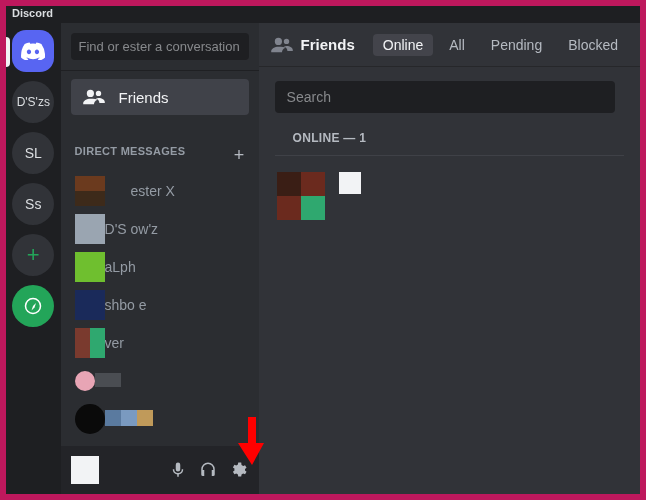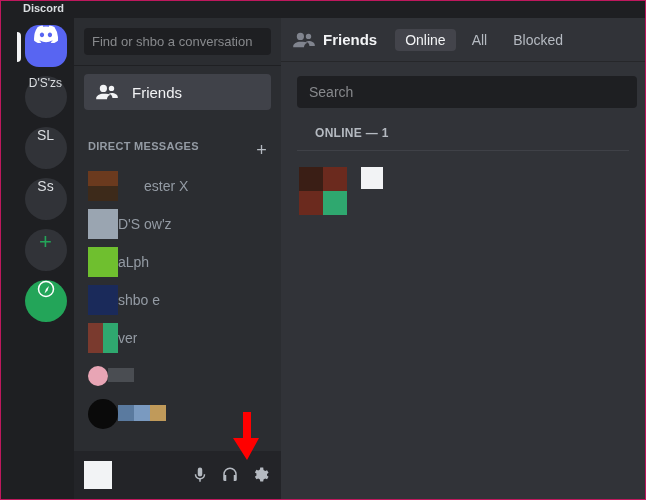--- a/index.html
+++ b/index.html
@@ -1,22 +1,22 @@
 <!DOCTYPE html>
 <html><head>
 <meta charset="utf-8">
 <style>
 * { margin: 0; padding: 0; box-sizing: border-box; font-family: "gg sans", "Helvetica Neue", Helvetica, Arial, sans-serif; }
 body { background: #000; width: 646px; height: 500px; overflow: hidden; }
-.frame { border: 1px solid #be185d; width: 646px; height: 500px; background: #1e1f22; position: relative; padding-left: 16px; }
+.frame { border: 6px solid #be185d; width: 646px; height: 500px; background: #1e1f22; position: relative; }
 .titlebar { height: 17px; background: #1e1f22; color: #dbdee1; font-size: 11px; padding: 1px 6px; font-weight: 600; }
 .app { display: flex; height: calc(100% - 17px); }
 .servers { width: 57px; background: #1e1f22; display: flex; flex-direction: column; align-items: center; padding-top: 7px; gap: 9px; position: relative; }
 .pill { position: absolute; left: 0; top: 14px; width: 4px; height: 30px; background: #f2f3f5; border-radius: 0 4px 4px 0; }
-.server { width: 42px; height: 42px; border-radius: 50%; background: #313338; display: flex; justify-content: center; color: #dbdee1; font-size: 14px; font-weight: 500; cursor: pointer; }
+.server { width: 42px; height: 42px; border-radius: 50%; background: #313338; display: flex; align-items: center; justify-content: center; color: #dbdee1; font-size: 14px; font-weight: 500; cursor: pointer; }
 .server.home { background: #5865f2; border-radius: 14px; }
 .server.add { color: #23a559; font-size: 22px; font-weight: 400; }
 .server.explore { background: #23a559; }
 
 .channels { width: 207px; background: #2b2d31; display: flex; flex-direction: column; }
 .search-outer { padding: 10px 10px; border-bottom: 1px solid #1f2023; }
 .search-box { background: #1e1f22; color: #87898c; font-size: 13px; padding: 6px 8px; border-radius: 4px; cursor: pointer; }
 .friends-btn { margin: 8px 10px 0 10px; background: #404249; color: #f2f3f5; border-radius: 4px; padding: 9px 12px; display: flex; align-items: center; gap: 14px; font-size: 15px; font-weight: 500; cursor: pointer; }
 .dm-header { display: flex; justify-content: space-between; padding: 16px 14px 6px 14px; color: #949ba4; font-size: 11px; font-weight: 600; letter-spacing: 0.3px; margin-top: 14px; }
 .dm-header .plus { font-size: 18px; cursor: pointer; color:#b5bac1; font-weight: 300;}
@@ -74,21 +74,21 @@
       <div class="server explore">
         <svg width="18" height="18" viewBox="0 0 24 24">
             <circle cx="12" cy="12" r="10" fill="none" stroke="#fff" stroke-width="2"></circle>
             <path fill="#fff" d="M12 12 16 8l-2 6-4 4z"></path>
           </svg>
       </div>
     </div>
 
     <div class="channels">
       <div class="search-outer">
-        <div class="search-box">Find or shbo a conversation</div>
+        <div class="search-box">Find or ester a conversation</div>
       </div>
       <div class="friends-btn">
         <svg width="22" height="18" viewBox="0 0 24 20">
             <path fill="#f2f3f5" d="M8 10a4 4 0 1 0 0-8 4 4 0 0 0 0 8Zm0 2c-4 0-8 2-8 5v1h12c0-2 1-4 4-5-1-.5-4-1-8-1Zm9-3a3 3 0 1 0 0-6 3 3 0 0 0 0 6Zm0 2c-1 0-2 .2-3 .6 3 1 4 3 4 5h6v-1c0-2.5-3-4.6-7-4.6Z"></path>
           </svg>
         <span>Friends</span>
       </div>
       <div class="dm-header">
         <span>DIRECT MESSAGES</span>
         <span class="plus">+</span>
@@ -146,20 +146,21 @@
     <div class="main">
       <div class="topbar">
         <div class="tb-friends">
           <svg width="22" height="18" viewBox="0 0 24 20">
               <path fill="#80848e" d="M8 10a4 4 0 1 0 0-8 4 4 0 0 0 0 8Zm0 2c-4 0-8 2-8 5v1h12c0-2 1-4 4-5-1-.5-4-1-8-1Zm9-3a3 3 0 1 0 0-6 3 3 0 0 0 0 6Zm0 2c-1 0-2 .2-3 .6 3 1 4 3 4 5h6v-1c0-2.5-3-4.6-7-4.6Z"></path>
             </svg>
           <span>Friends</span>
         </div>
         <div class="tb-tab active">Online</div>
         <div class="tb-tab">All</div>
+        <div class="tb-tab">Pending</div>
         <div class="tb-tab">Blocked</div>
       </div>
       <div class="main-search">
         <input type="text" placeholder="Search" style="">
       </div>
       <div class="online-header">ONLINE — 1</div>
       <div class="online-row">
         <div class="online-avatar">
           <div style="position:absolute;inset:0;background:#6b2a1e"></div>
           <div style="position:absolute;left:0;top:0;width:24px;height:24px;background:#3a1e15"></div>

